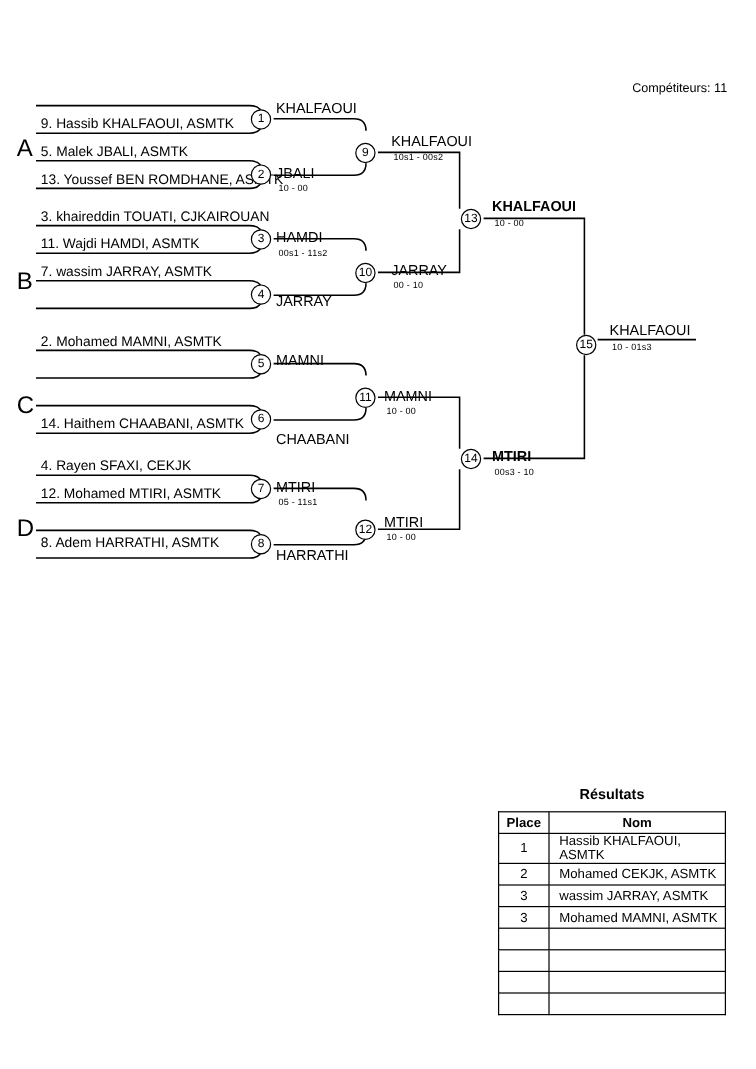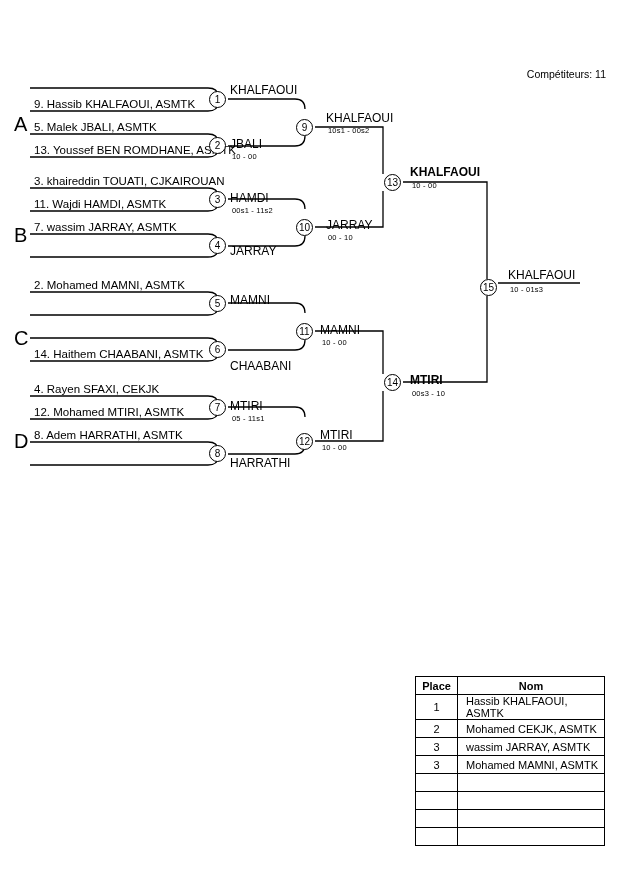--- a/index.html
+++ b/index.html
@@ -174,21 +174,21 @@
   <div class="lbl entrant" style="left:34px; top:176px;">3. khaireddin TOUATI, CJKAIROUAN</div>
   <div class="lbl entrant" style="left:34px; top:199px;">11. Wajdi HAMDI, ASMTK</div>
   <div class="lbl entrant" style="left:34px; top:222px;">7. wassim JARRAY, ASMTK</div>
   <div class="lbl entrant" style="left:34px; top:245px;"></div>
   <div class="lbl entrant" style="left:34px; top:280px;">2. Mohamed MAMNI, ASMTK</div>
   <div class="lbl entrant" style="left:34px; top:303px;"></div>
   <div class="lbl entrant" style="left:34px; top:326px;"></div>
   <div class="lbl entrant" style="left:34px; top:349px;">14. Haithem CHAABANI, ASMTK</div>
   <div class="lbl entrant" style="left:34px; top:384px;">4. Rayen SFAXI, CEKJK</div>
   <div class="lbl entrant" style="left:34px; top:407px;">12. Mohamed MTIRI, ASMTK</div>
-  <div class="lbl entrant" style="left:34px; top:430px;">8. Adem HARRATHI, ASMTK</div>
+  <div class="lbl entrant" style="left:34px; top:448px;">8. Adem HARRATHI, ASMTK</div>
   <div class="lbl entrant" style="left:34px; top:453px;"></div>
 
   <div class="matchnum" style="left:209px; top:91px;">1</div>
   <div class="matchnum" style="left:209px; top:137px;">2</div>
   <div class="matchnum" style="left:209px; top:191px;">3</div>
   <div class="matchnum" style="left:209px; top:237px;">4</div>
   <div class="matchnum" style="left:209px; top:295px;">5</div>
   <div class="matchnum" style="left:209px; top:341px;">6</div>
   <div class="matchnum" style="left:209px; top:399px;">7</div>
   <div class="matchnum" style="left:209px; top:445px;">8</div>
@@ -241,20 +241,21 @@
 
   <div class="lbl winner bold" style="left:410px; top:166px;">KHALFAOUI</div>
   <div class="lbl score" style="left:412px; top:182px;">10 - 00</div>
 
   <div class="lbl winner bold" style="left:410px; top:374px;">MTIRI</div>
   <div class="lbl score" style="left:412px; top:390px;">00s3 - 10</div>
 
   <div class="lbl winner" style="left:508px; top:269px;">KHALFAOUI</div>
   <div class="lbl score" style="left:510px; top:286px;">10 - 01s3</div>
 
+  <div class="results-title">Résultats</div>
 
   <table class="results-table">
     <thead>
       <tr>
         <th class="col-place">Place</th>
         <th class="col-name">Nom</th>
       </tr>
     </thead>
     <tbody>
       <tr>

